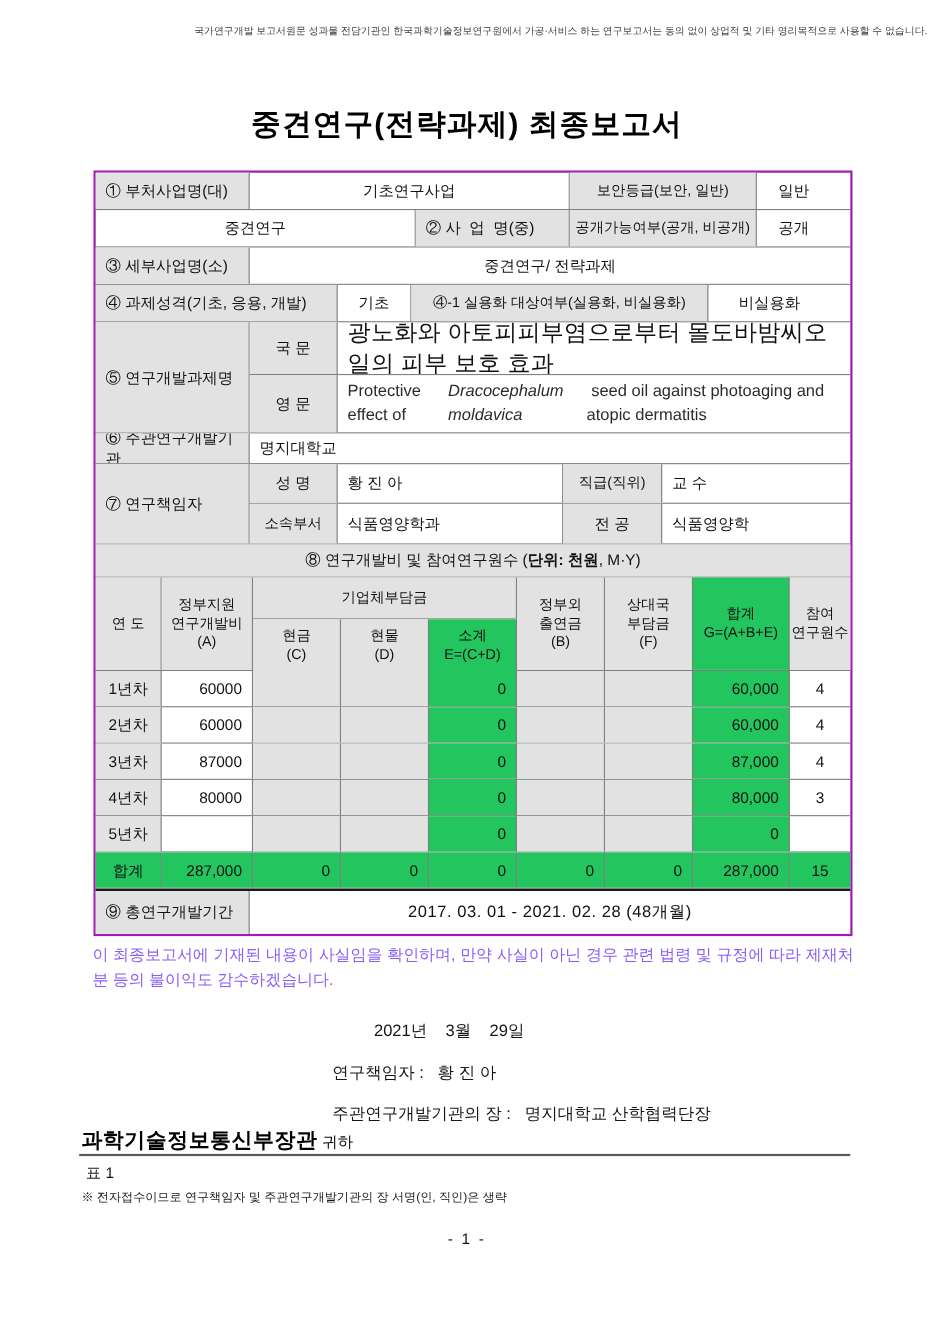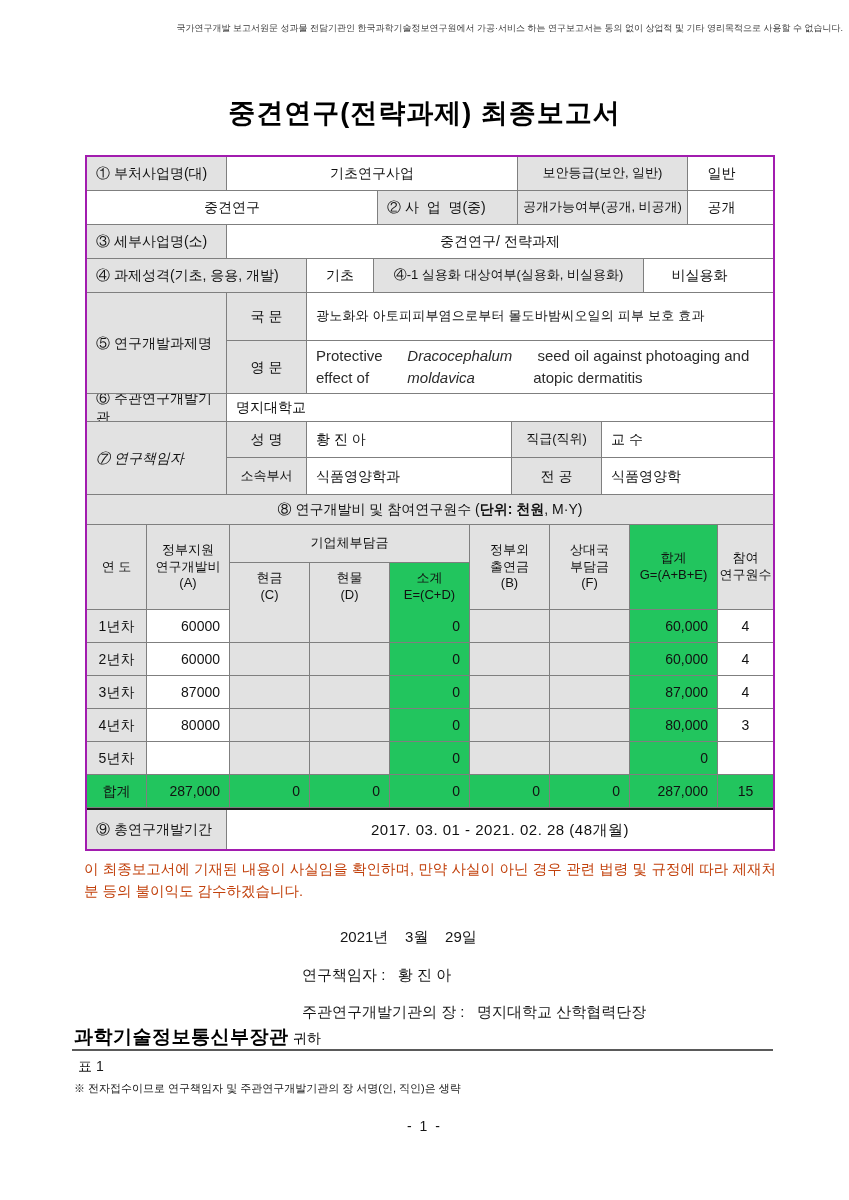--- a/index.html
+++ b/index.html
@@ -36,26 +36,26 @@
   .srow.lastr { border-bottom:none; }
   .h34 { height:34px; } .h48 { height:48px; } .h52 { height:52px; }
   .h28 { height:28px; } .h36 { height:36px; } .h30 { height:30px; }
   .h38 { height:38px; } .h47 { height:47px; } .h33 { height:33px; } .h41 { height:41px; }
   .w55{width:55px;} .w60{width:60px;} .w80{width:80px;} .w83{width:83px;} .w85{width:67px;}
   .w88{width:88px;} .w90{width:90px;} .w111{width:111px;} .w140{width:140px;} .w170{width:170px;}
   .w171{width:171px;} .w205{width:205px;} .w220{width:220px;} .w240{width:240px;} .w270{width:270px;}
   .w291{width:291px;} .w466{width:466px;} .w546{width:546px;} .w686{width:686px;}
   .eng { font-size:15px; line-height:1.45; color:#2b2b2b; padding-top:4px; padding-bottom:4px; }
   .eng .ital { font-style:italic; }
-  .kor-title { font-size:13px; letter-spacing:0.2px; }
+  .kor-title { font-size:21px; letter-spacing:0.2px; }
   .unitbold { font-weight:bold; }
   .r9row { border-top:2px solid #1a1a1a; }
   .r9val { font-size:15px; letter-spacing:0.5px; }
   
-  .statement { position:absolute; top:858px; left:84px; width:692px; font-size:14.5px; line-height:1.55; text-align:justify; color:#c2410c; }
+  .statement { position:absolute; top:858px; left:84px; width:692px; font-size:14.5px; line-height:1.55; text-align:justify; color:#8b5cf6; }
   .pre { white-space:pre-wrap; }
   .sign-date { position:absolute; top:928px; left:340px; font-size:15px; color:#161616; }
   .sign-pi   { position:absolute; top:966px; left:302px; font-size:15px; color:#161616; }
   .sign-org  { position:absolute; top:1003px; left:302px; font-size:15px; color:#161616; }
   .recipient { position:absolute; top:1024px; left:74px; color:#000; }
   .recipient .big { font-size:19px; font-weight:bold; letter-spacing:0.5px; }
   .recipient .suf { font-size:14px; font-weight:normal; }
   .hrule { position:absolute; top:1049px; left:72px; width:701px; height:2px; background:#5a5a5a; }
   .table-ref { position:absolute; top:1058px; left:78px; font-size:14px; font-family:Liberation Sans, sans-serif; color:#161616; }
   .note { position:absolute; top:1081px; left:74px; font-size:11px; color:#161616; }
@@ -111,21 +111,21 @@
         </div>
       </div>
     </div>
 
     <div class="trow h28">
       <div class="cell g leftal w140">⑥ 주관연구개발기관</div>
       <div class="cell leftal w546 lastc">명지대학교</div>
     </div>
 
     <div class="trow">
-      <div class="cell g leftal w140" style="height:72px;font-style:italic;">⑦ 연구책임자</div>
+      <div class="cell g leftal w140" style="height:72px;">⑦ 연구책임자</div>
       <div class="stack w546">
         <div class="srow h36">
           <div class="cell g w80">성 명</div>
           <div class="cell leftal w205">황 진 아</div>
           <div class="cell g tight w90">직급(직위)</div>
           <div class="cell leftal w171 lastc">교 수</div>
         </div>
         <div class="srow h36 lastr">
           <div class="cell g tight w80">소속부서</div>
           <div class="cell leftal w205">식품영양학과</div>

